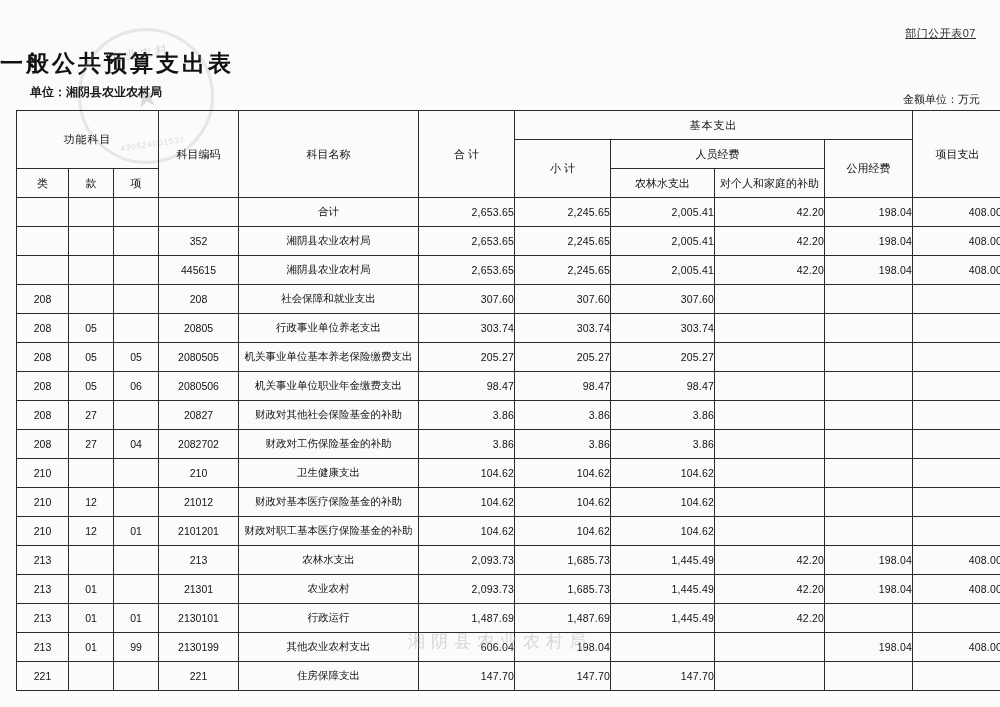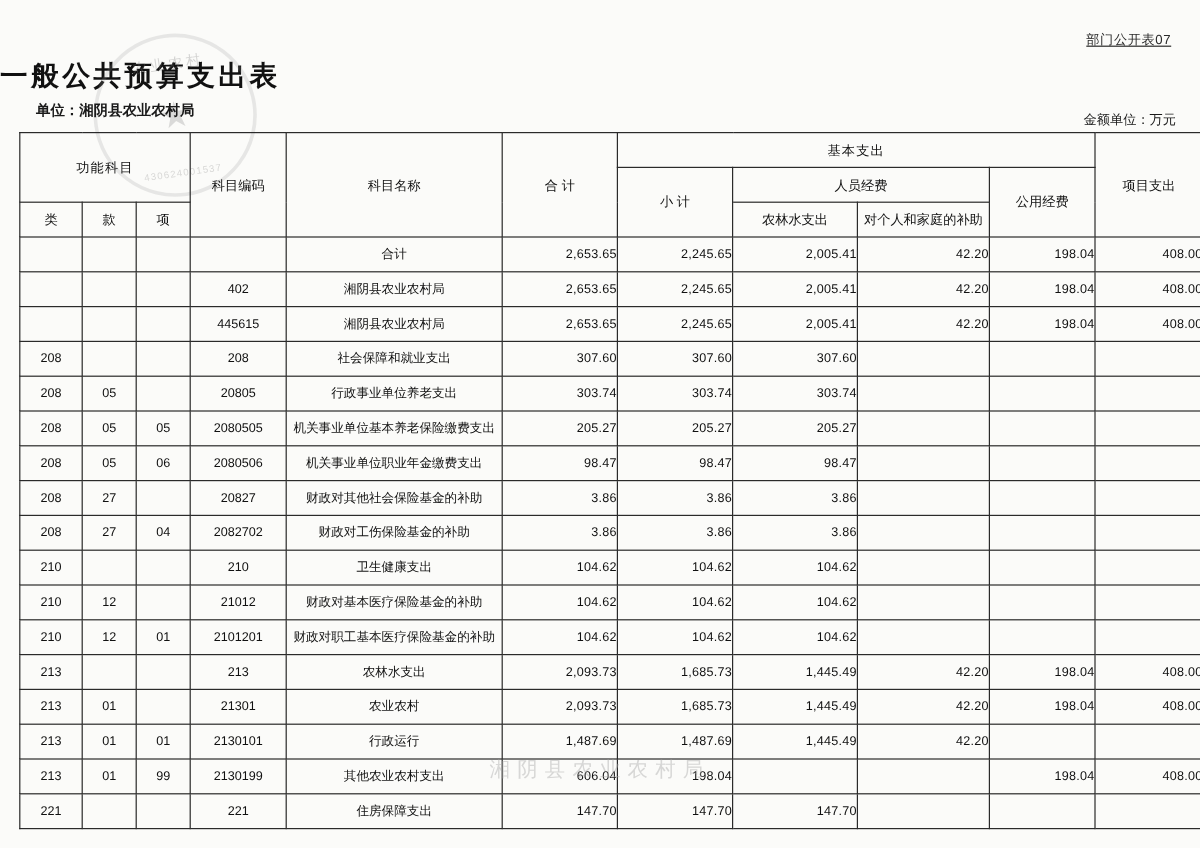--- a/index.html
+++ b/index.html
@@ -217,21 +217,21 @@
           <td class="num">2,245.65</td>
           <td class="num">2,005.41</td>
           <td class="num">42.20</td>
           <td class="num">198.04</td>
           <td class="num">408.00</td>
         </tr>
         <tr class="data-row">
           <td class="cls"></td>
           <td class="sec"></td>
           <td class="itm"></td>
-          <td class="code">402</td>
+          <td class="code">352</td>
           <td class="name">湘阴县农业农村局</td>
           <td class="num">2,653.65</td>
           <td class="num">2,245.65</td>
           <td class="num">2,005.41</td>
           <td class="num">42.20</td>
           <td class="num">198.04</td>
           <td class="num">408.00</td>
         </tr>
         <tr class="data-row">
           <td class="cls"></td>

